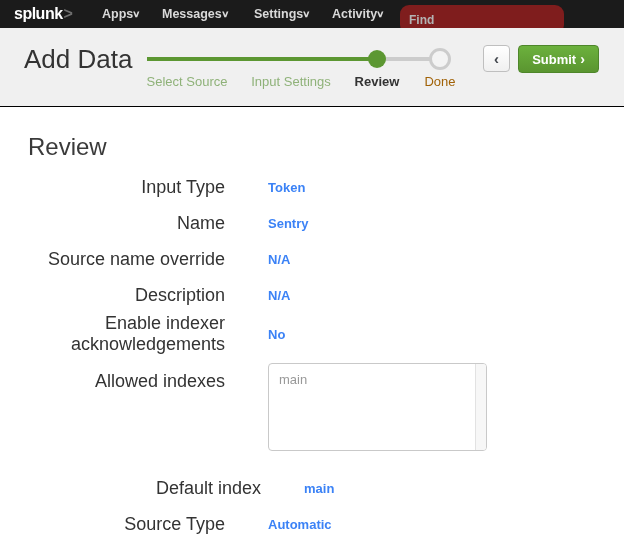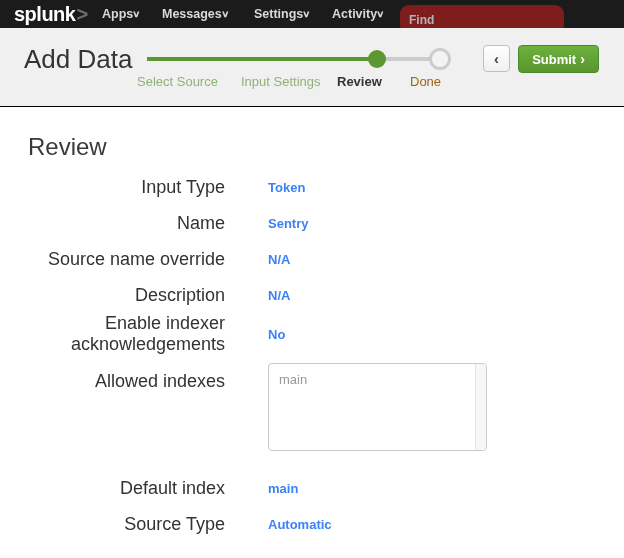--- a/index.html
+++ b/index.html
@@ -14,21 +14,21 @@
 
   
   .topbar {
     position: absolute; top: 0; left: 0;
     width: 624px; height: 28px;
     background: #1b1b1b;
   }
   .topbar .logo {
     position: absolute; left: 14px; top: 0; height: 28px;
     display: flex; align-items: center;
-    font-size: 20px; font-weight: bold; letter-spacing: -0.5px;
+    font-size: 16px; font-weight: bold; letter-spacing: -0.5px;
   }
   .logo-text { color: #ffffff; }
   .logo-caret { color: #6e6e6e; margin-left: 1px; font-weight: bold; }
   .menu-item {
     position: absolute; top: 0; height: 28px;
     display: flex; align-items: center; gap: 0;
     color: #d9d9d9; font-size: 12.5px; font-weight: 600;
     cursor: pointer;
   }
   .menu-item .chev {
@@ -68,21 +68,21 @@
     width: 18px; height: 18px; border-radius: 50%;
     background: #5c9732;
   }
   .step-ring {
     position: absolute; left: 429px; top: 20px;
     width: 22px; height: 22px; border-radius: 50%;
     background: #f3f3f3; border: 3px solid #cccccc;
   }
   .step-label {
     position: absolute; top: 46px;
-    font-size: 13px; 
+    font-size: 13px; text-align: center;
   }
   .step-label.done-step    { color: #8fb279; font-weight: 400; }
   .step-label.current-step { color: #333333; font-weight: 600; }
   .step-label.future-step  { color: #a16207; font-weight: 400; }
   .lbl-select   { left: 137px; width: 100px; }
   .lbl-input    { left: 241px; width: 100px; }
   .lbl-review   { left: 337px; width: 80px; }
   .lbl-done     { left: 410px; width: 60px; }
 
   .back-button {
@@ -125,21 +125,21 @@
   }
   .field-label {
     text-align: right;
     font-size: 18px; color: #333;
   }
   .field-value {
     font-size: 13px; font-weight: bold; color: #3b82f6;
   }
   .field-row.listbox-row { align-items: start; padding-top: 2px; }
   .field-row.listbox-row .field-label { padding-top: 14px; }
-  .gap-top { margin-top: 19px; }
+  .gap-top { margin-top: 19px; margin-left: 36px; }
 
   .listbox {
     margin-top: 6px;
     width: 219px; height: 88px;
     background: #ffffff;
     border: 1px solid #c9c9c9; border-radius: 4px;
     position: relative;
     overflow: hidden;
   }
   .listbox-option {

